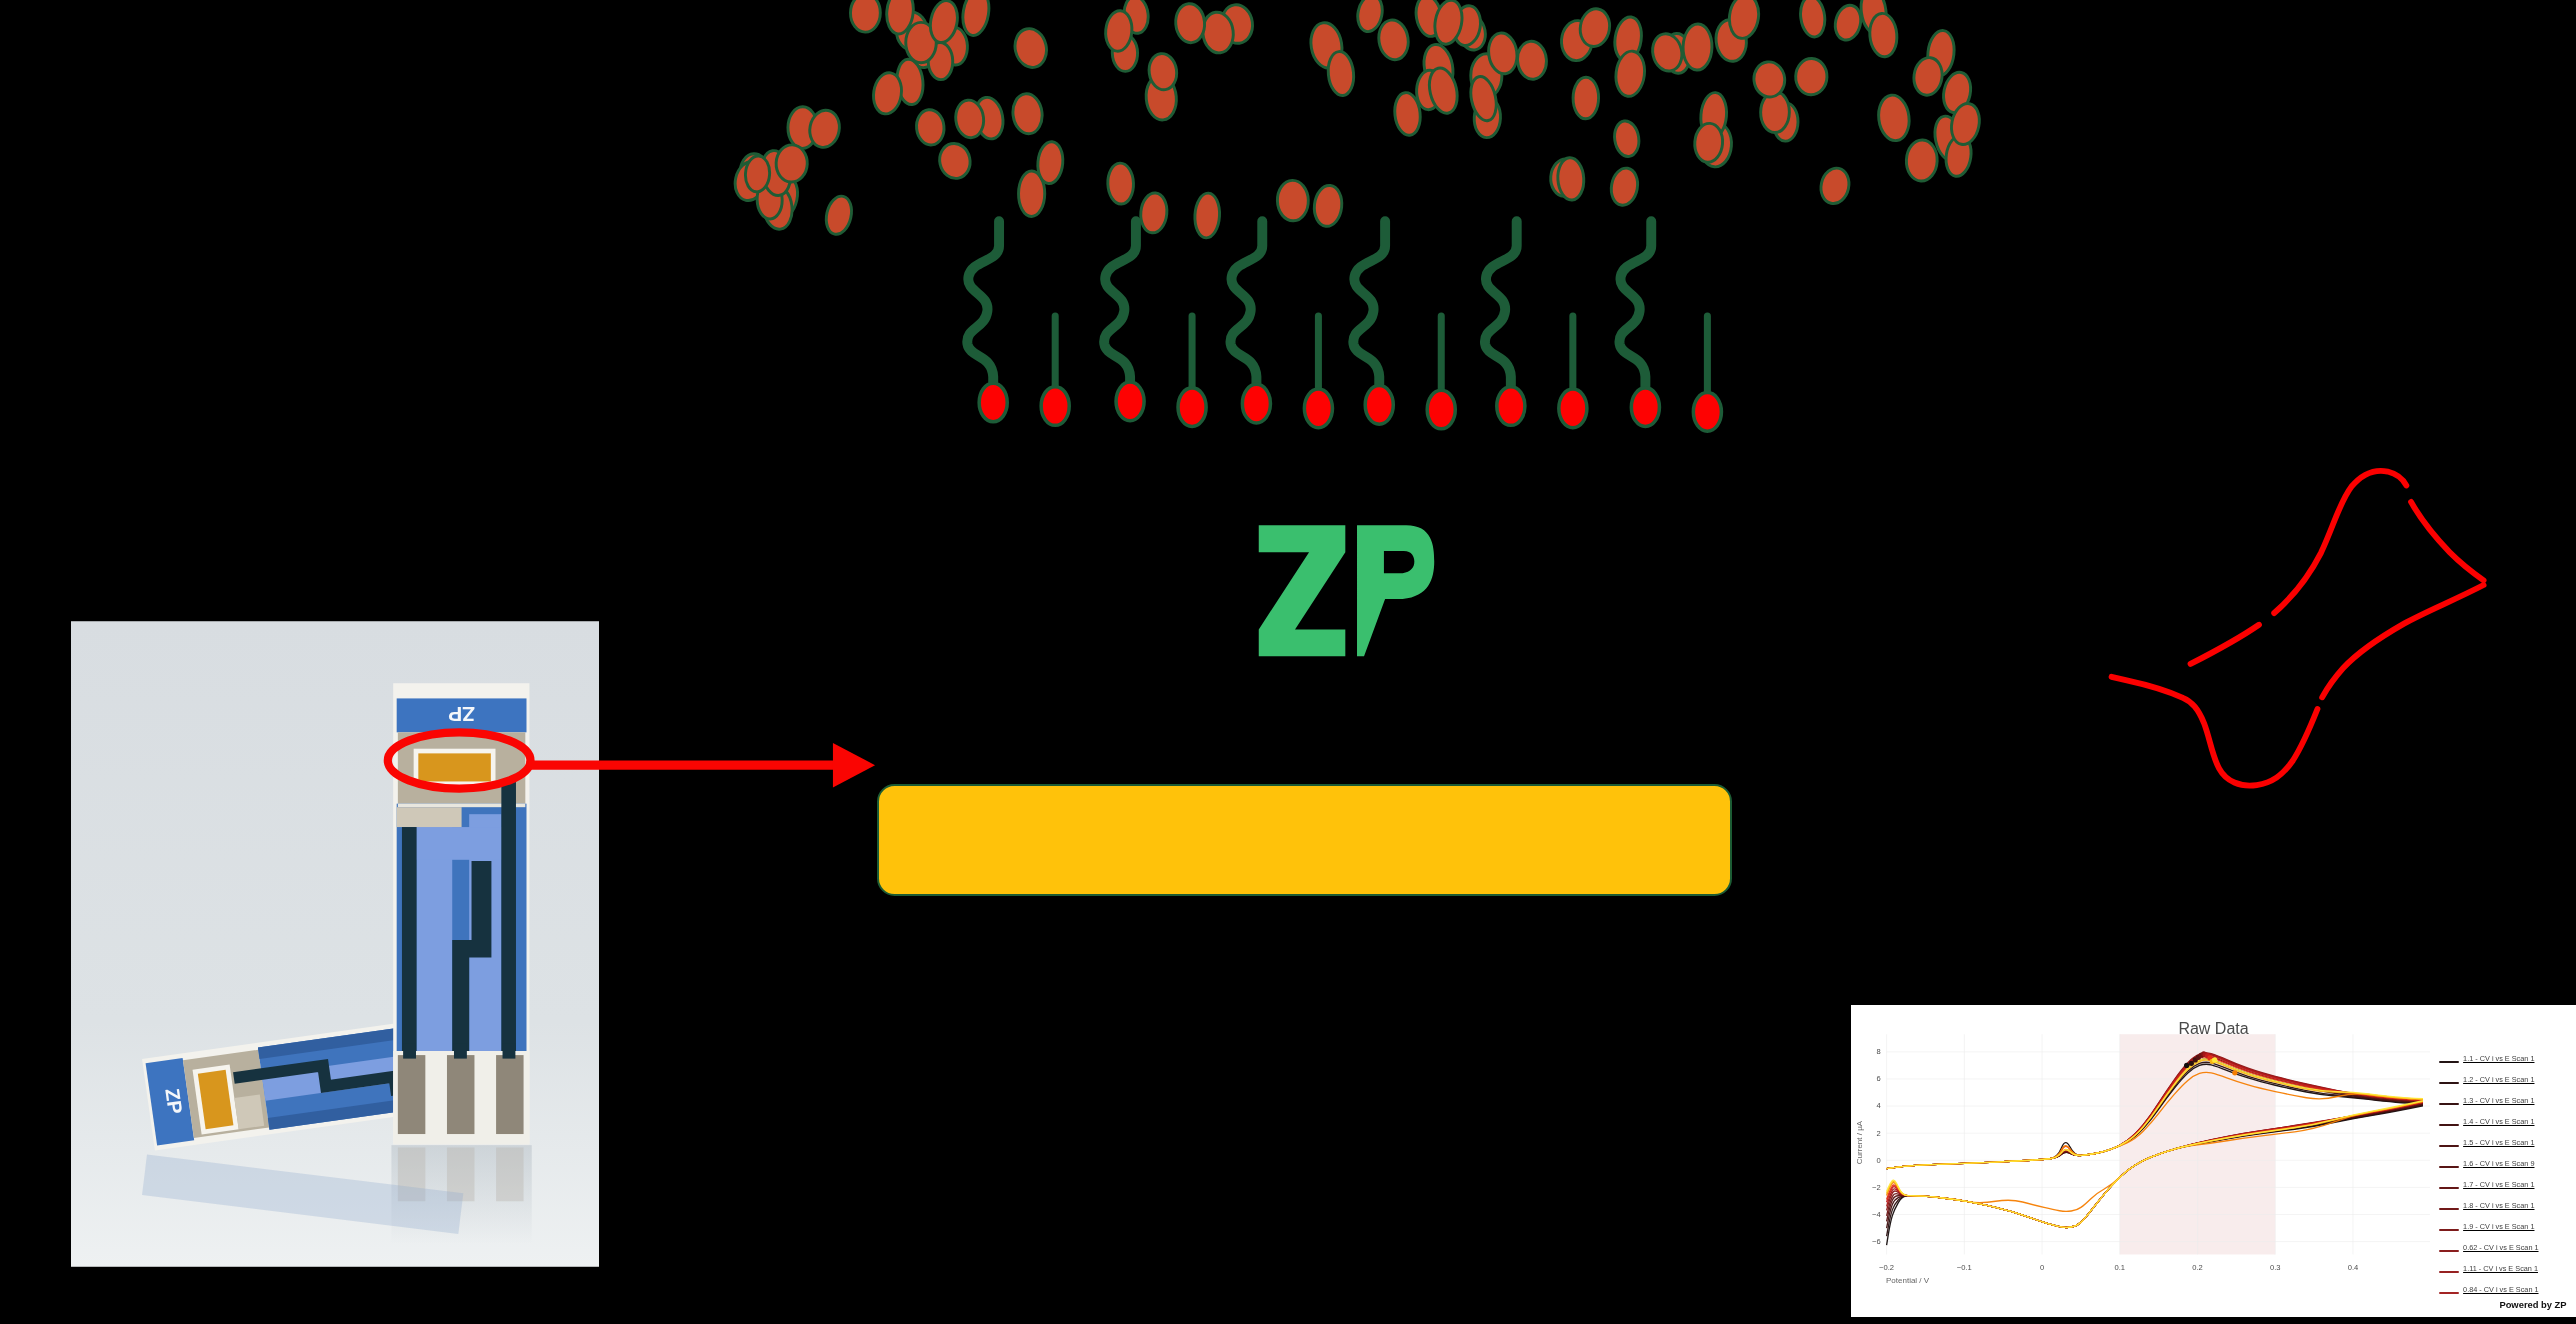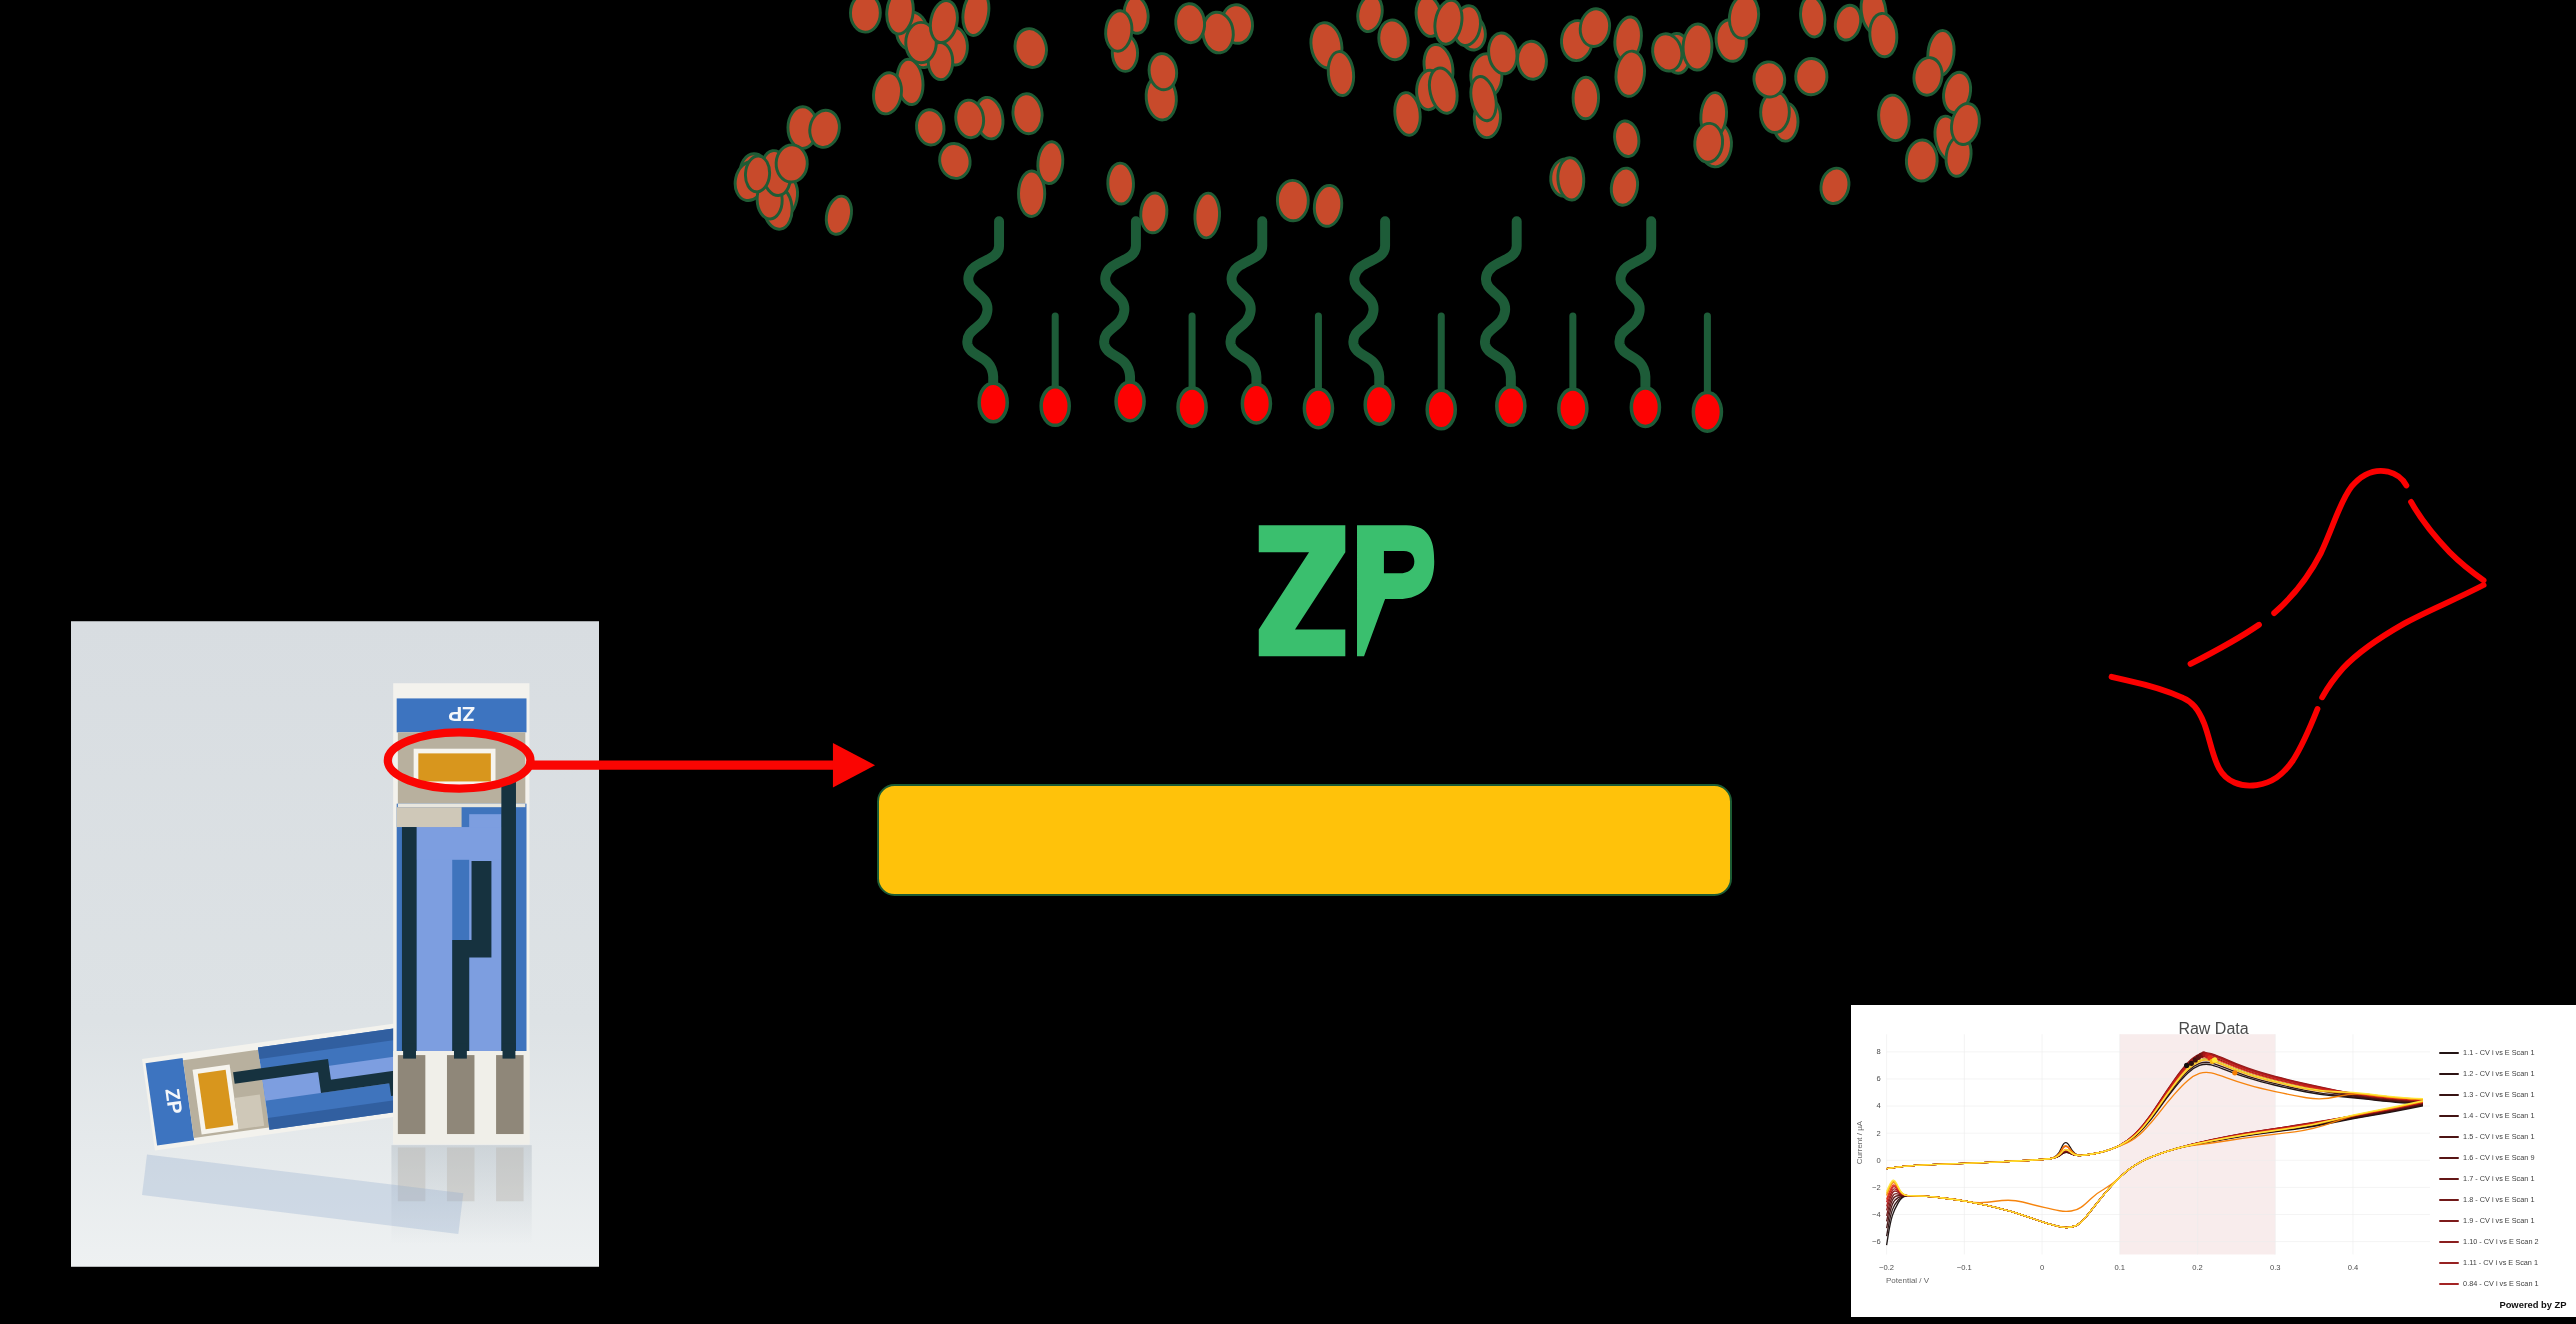--- a/index.html
+++ b/index.html
@@ -13,21 +13,21 @@
   #chart-panel{position:absolute;left:1851px;top:1005px;width:725px;height:312px;
                background:#ffffff;z-index:5;}
   #plot-svg{position:absolute;left:0;top:0;}
   .chart-title{position:absolute;left:0;top:15px;width:725px;text-align:center;
                font-size:16px;color:#4a4a4a;}
   .y-label{position:absolute;left:-56px;top:133px;width:129px;text-align:center;
            transform:rotate(-90deg);font-size:8px;color:#666;}
   .x-label{position:absolute;left:35px;top:271px;width:544px;text-align:left;
            font-size:8px;color:#666;}
   #legend{position:absolute;left:588px;top:37px;width:135px;}
-  .legend-item{display:flex;align-items:center;height:21px;cursor:pointer;}
+  .legend-item{display:flex;align-items:flex-end;height:21px;cursor:pointer;text-decoration:underline;}
   .legend-swatch{width:20px;height:2px;border-radius:1.2px;margin-right:4.1px;flex:0 0 auto;}
   .legend-text{font-size:7.3px;color:#3e3e3e;white-space:nowrap;}
   .powered{position:absolute;right:9.4px;bottom:7px;font-size:9.4px;font-weight:bold;color:#111;text-align:right;}
 </style>
 </head>
 <body>
 
 <div id="stage">
 
   <div id="photo-wrap">
@@ -349,21 +349,21 @@
         <div class="legend-item">
           <span class="legend-swatch" style="background: rgb(113, 25, 25);"></span>
           <span class="legend-text">1.8 - CV i vs E Scan 1</span>
         </div>
         <div class="legend-item">
           <span class="legend-swatch" style="background: rgb(125, 27, 27);"></span>
           <span class="legend-text">1.9 - CV i vs E Scan 1</span>
         </div>
         <div class="legend-item">
           <span class="legend-swatch" style="background: rgb(138, 30, 30);"></span>
-          <span class="legend-text">1.10 - CV i vs E Scan 2</span>
+          <span class="legend-text">0.62 - CV i vs E Scan 1</span>
         </div>
         <div class="legend-item">
           <span class="legend-swatch" style="background: rgb(150, 33, 33);"></span>
           <span class="legend-text">1.11 - CV i vs E Scan 1</span>
         </div>
         <div class="legend-item">
           <span class="legend-swatch" style="background: rgb(163, 36, 36);"></span>
           <span class="legend-text">0.84 - CV i vs E Scan 1</span>
         </div>
       </div>

